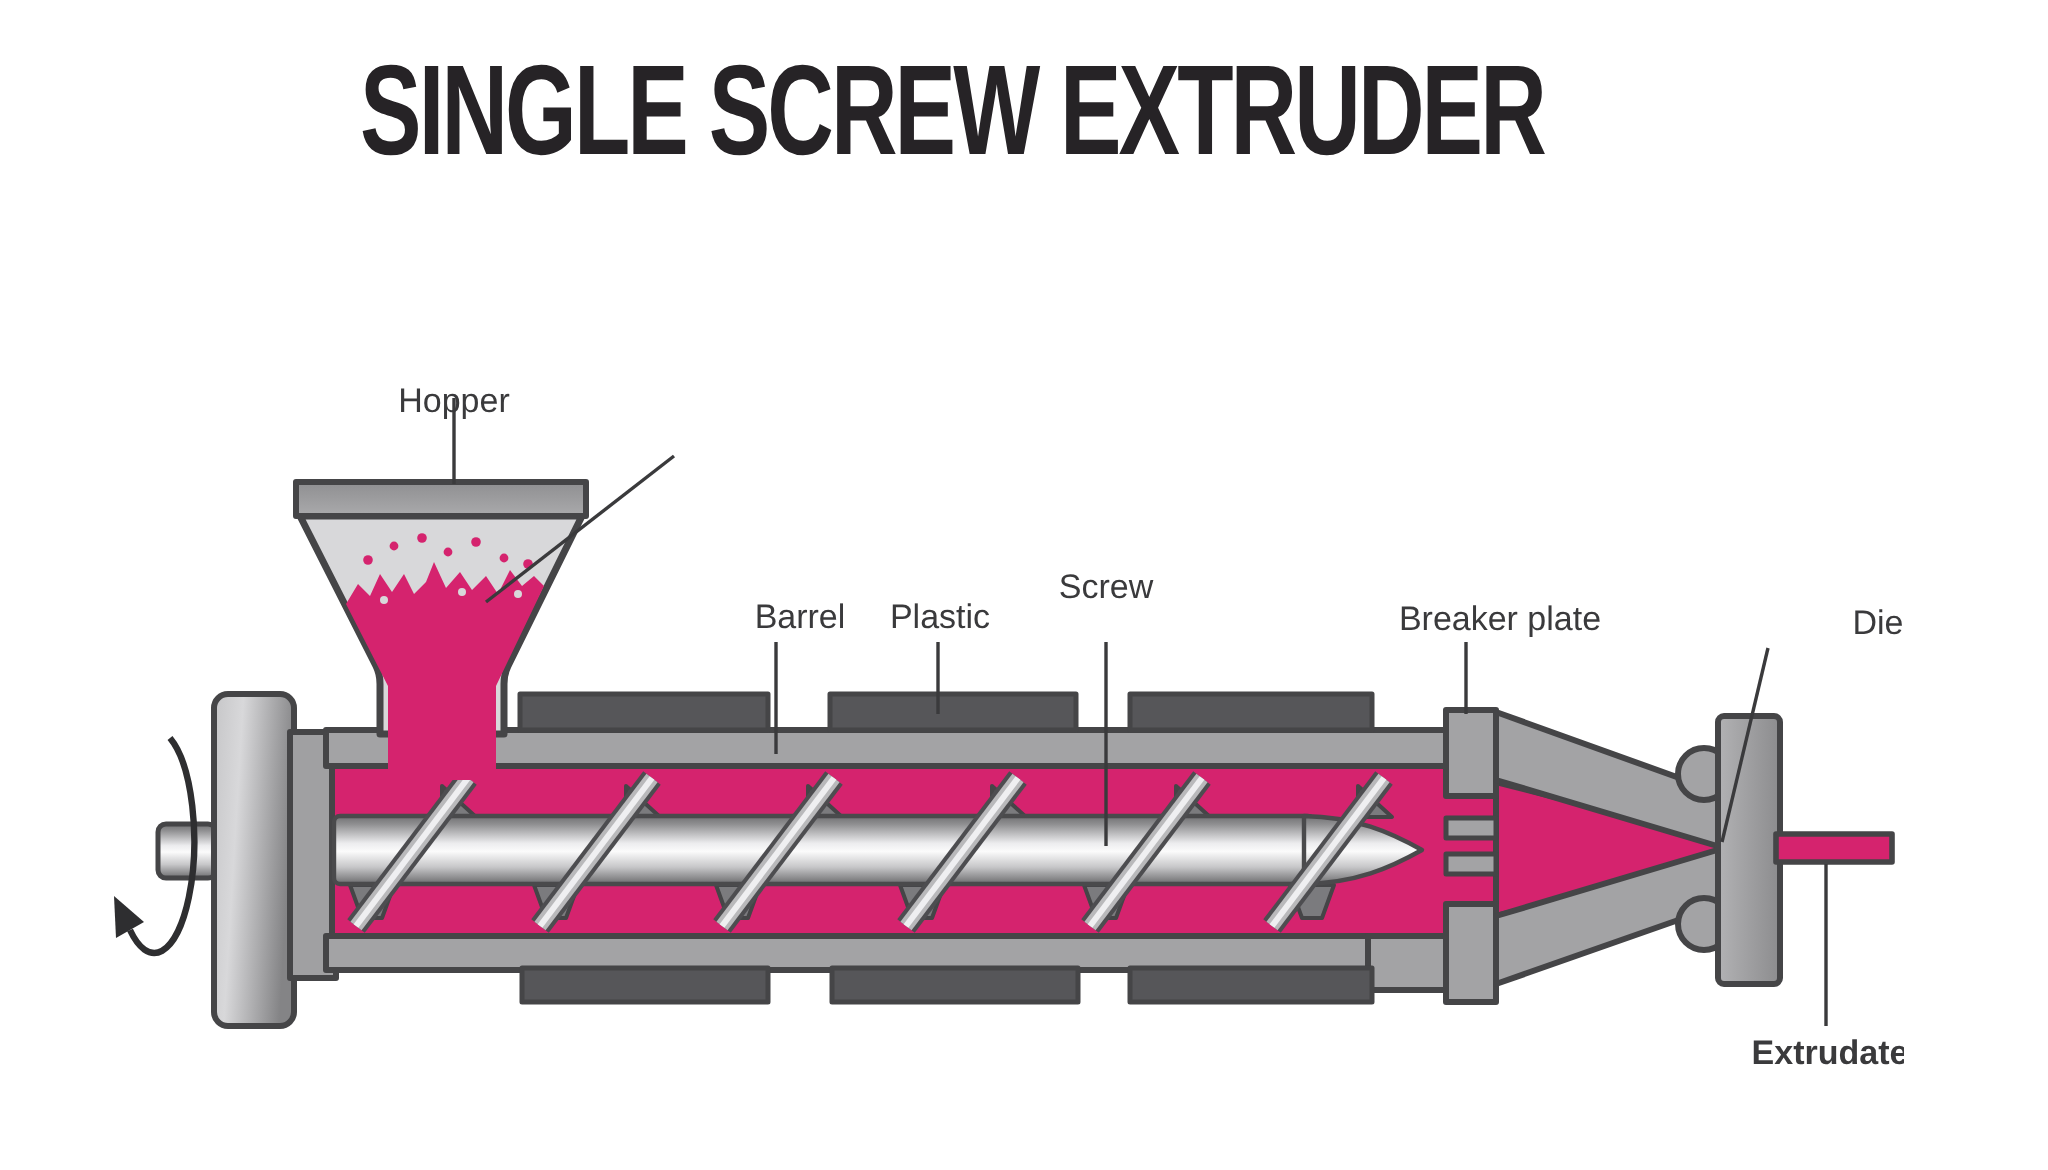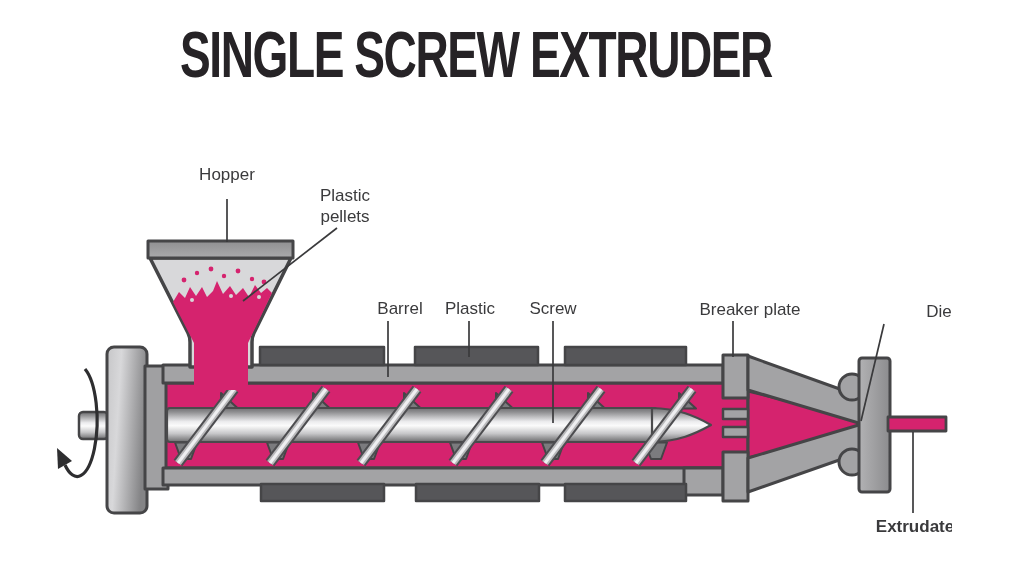--- a/index.html
+++ b/index.html
@@ -192,21 +192,20 @@
       <path class="leader" d="M469,321 V357"></path>
       <path class="leader" d="M553,321 V423"></path>
       <path class="leader" d="M733,321 V357"></path>
       <path class="leader" d="M884,324 L861,421"></path>
       <path class="leader" d="M913,432 V513"></path>
     </g>
   </svg>
 
   <div class="title">SINGLE SCREW EXTRUDER</div>
 
-  <div class="lbl" style="left:227px;top:165px;">Hopper</div>
-  <div class="lbl wrap" style="left:345px;top:186px;">Plastic pellets</div>
+  <div class="lbl" style="left:227px;top:191px;">Hopper</div>
   <div class="lbl" style="left:400px;top:299px;">Barrel</div>
   <div class="lbl" style="left:470px;top:299px;">Plastic</div>
-  <div class="lbl" style="left:553px;top:299px;text-align:center;">Screw</div>
+  <div class="lbl" style="left:553px;top:284px;text-align:center;">Screw</div>
   <div class="lbl" style="left:750px;top:300px;">Breaker plate</div>
   <div class="lbl" style="left:939px;top:302px;">Die</div>
   <div class="lbl" style="left:915px;top:517px;font-weight:bold;">Extrudate</div>
 </div>
 
 </body></html>

